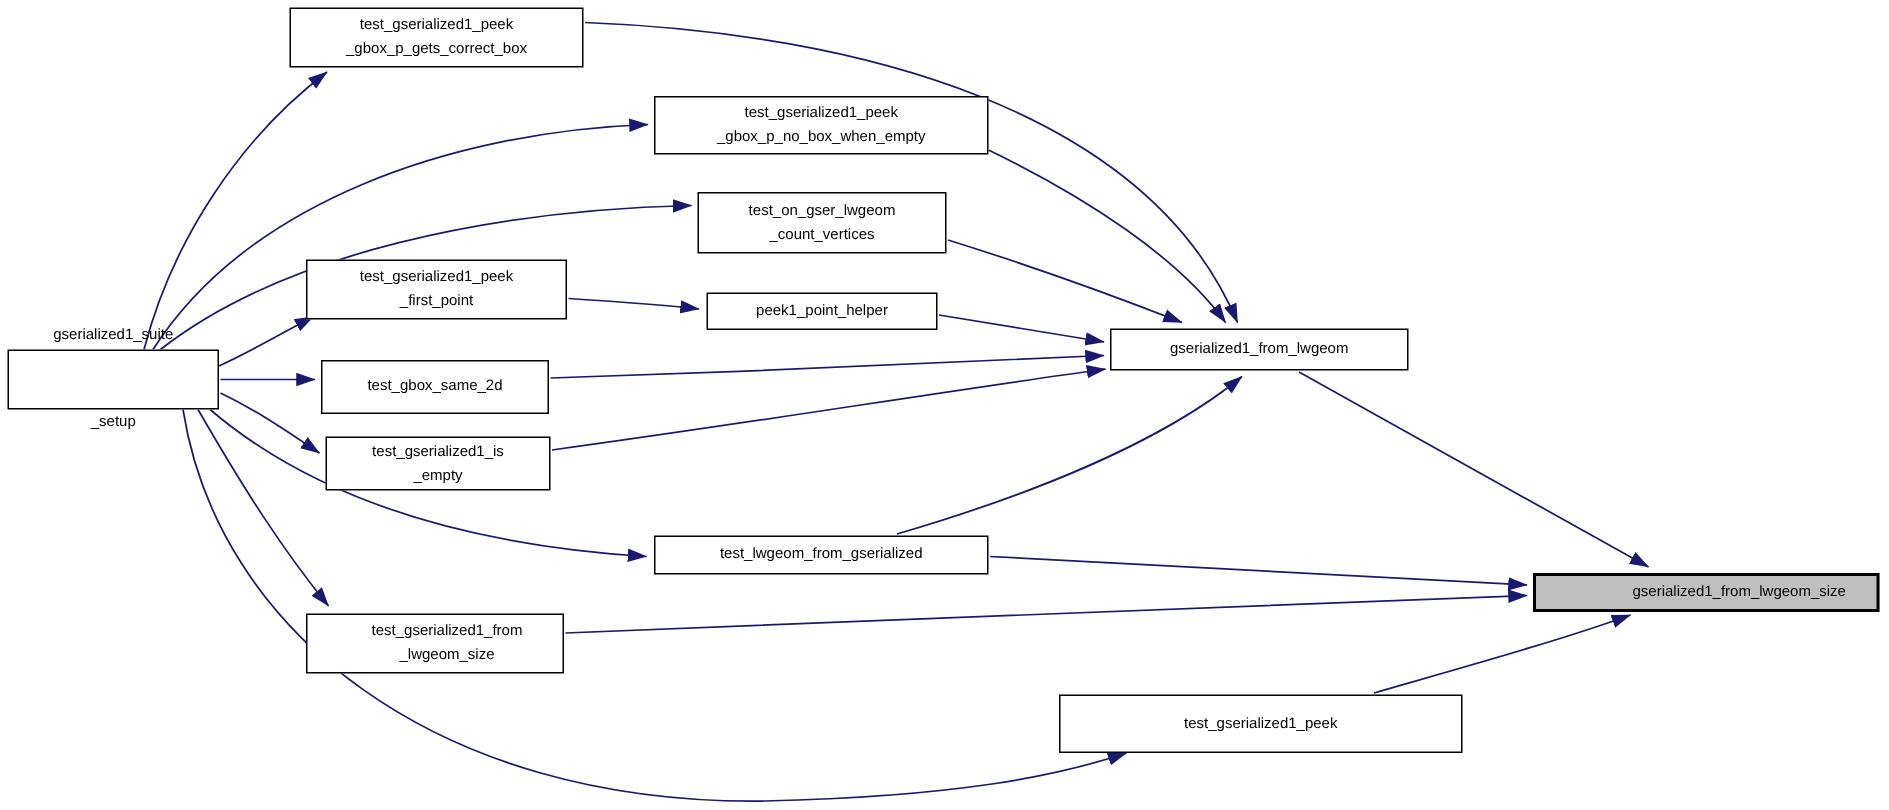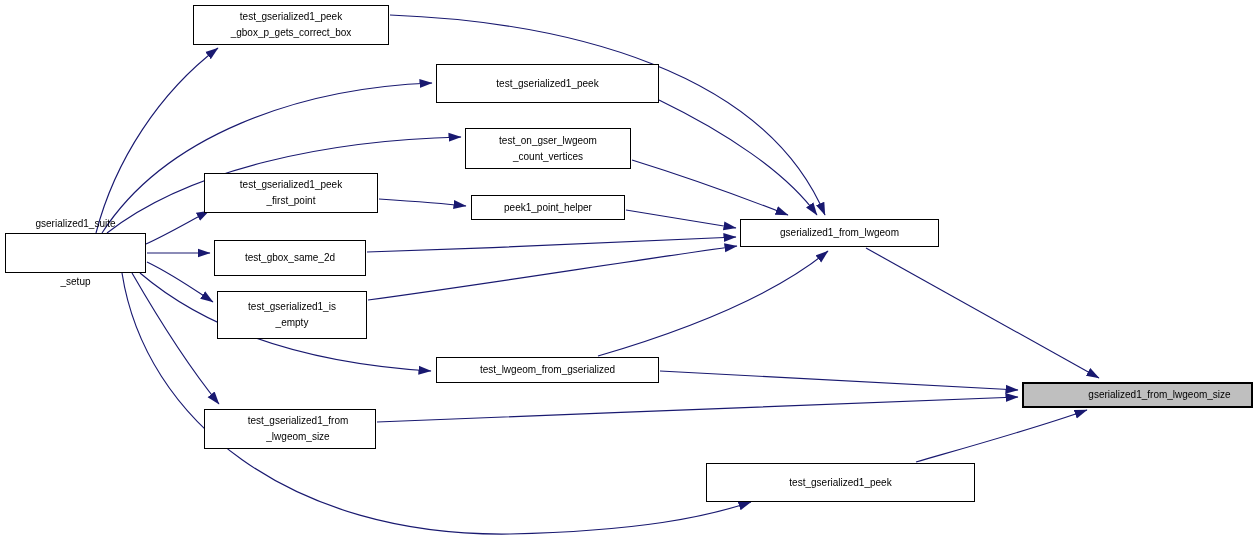--- a/index.html
+++ b/index.html
@@ -87,40 +87,41 @@
         <path d="M916,462 C975,445 1040,427 1087,410" class="edge" marker-end="url(#arrowhead)"></path>
       </g>
   </svg>
   <div id="nodes">
       <div class="node" style="left: 193px; top: 5px; width: 196px; height: 40px;">
         <span>test_gserialized1_peek</span>
         <span>_gbox_p_gets_correct_box</span>
       </div>
       <div class="node" style="left: 436px; top: 64px; width: 223px; height: 39px;">
         <span>test_gserialized1_peek</span>
+        <span>_gbox_p_no_box_when_empty</span>
       </div>
       <div class="node" style="left: 465px; top: 128px; width: 166px; height: 41px; text-align: center;">
         <span>test_on_gser_lwgeom</span>
         <span>_count_vertices</span>
       </div>
       <div class="node" style="left: 204px; top: 173px; width: 174px; height: 40px;">
         <span>test_gserialized1_peek</span>
         <span>_first_point</span>
       </div>
       <div class="node" style="left: 471px; top: 195px; width: 154px; height: 25px;">
         <span>peek1_point_helper</span>
       </div>
       <div class="node" style="left: 5px; top: 233px; width: 141px; height: 40px; gap: 42px;">
         <span>gserialized1_suite</span>
         <span>_setup</span>
       </div>
       <div class="node" style="left: 214px; top: 240px; width: 152px; height: 36px;">
         <span>test_gbox_same_2d</span>
       </div>
-      <div class="node" style="left: 217px; top: 291px; width: 150px; height: 48px;">
+      <div class="node" style="left: 217px; top: 291px; width: 150px; height: 36px; justify-content: flex-end;">
         <span>test_gserialized1_is</span>
         <span>_empty</span>
       </div>
       <div class="node" style="left: 740px; top: 219px; width: 199px; height: 28px;">
         <span>gserialized1_from_lwgeom</span>
       </div>
       <div class="node" style="left: 436px; top: 357px; width: 223px; height: 26px;">
         <span>test_lwgeom_from_gserialized</span>
       </div>
       <div class="node" style="left: 204px; top: 409px; width: 172px; height: 40px; padding-left: 16px;">

